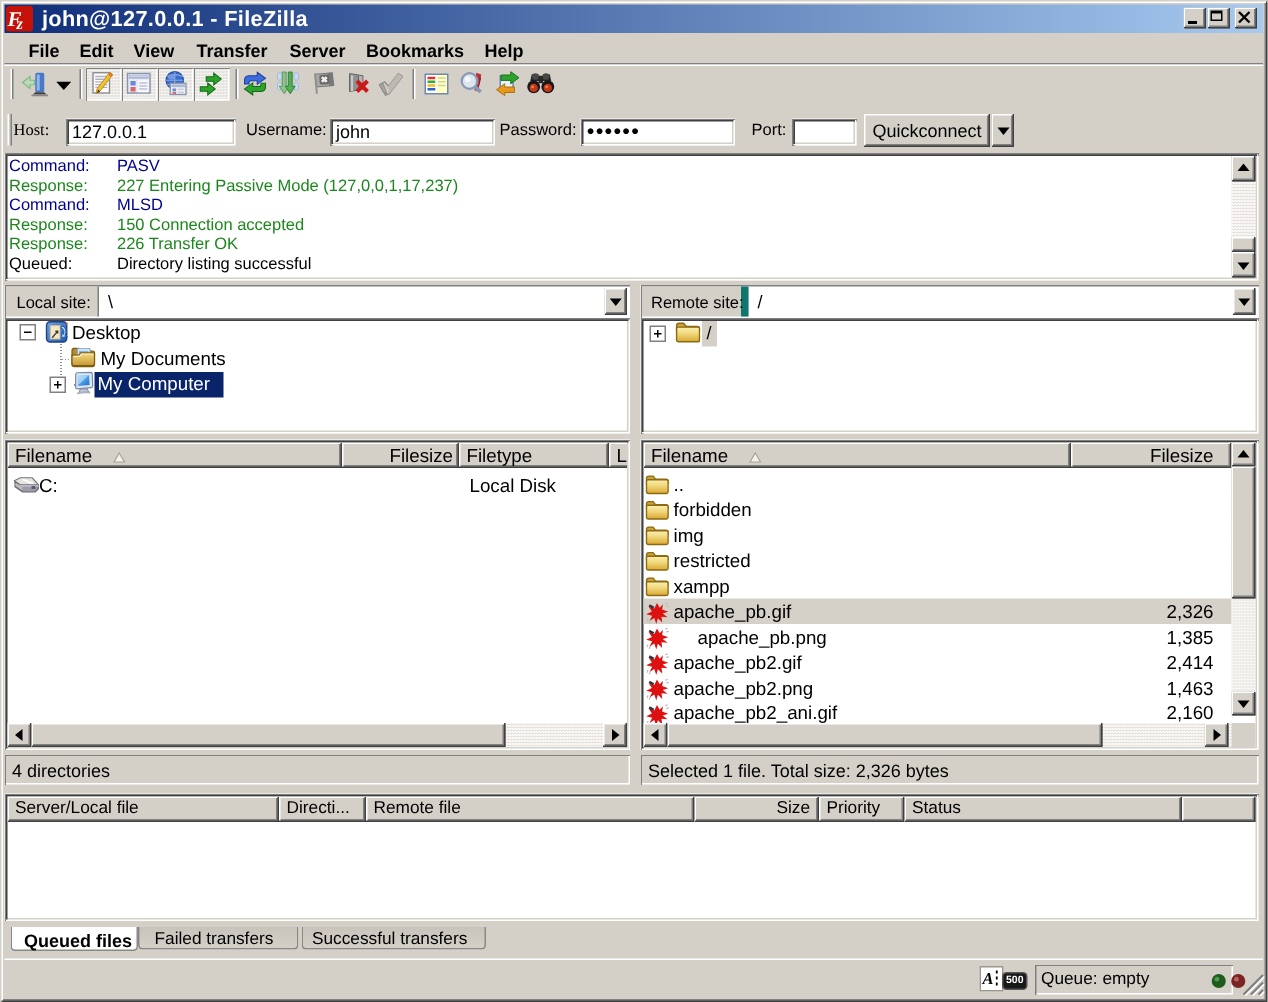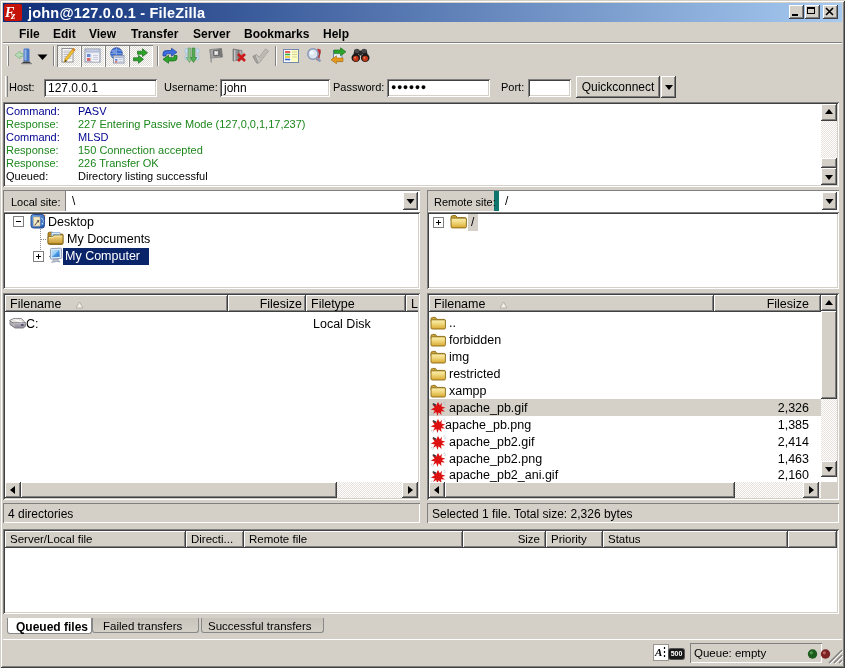--- a/index.html
+++ b/index.html
@@ -208,21 +208,21 @@
     <circle cx="14.2" cy="10.8" r="4.3" fill="#181818"></circle>
     <circle cx="4.8" cy="11.6" r="2.8" fill="#c03818"></circle>
     <circle cx="14.2" cy="11.6" r="2.8" fill="#c03818"></circle>
     <circle cx="4" cy="10.8" r="1" fill="#e87850"></circle>
     <circle cx="13.4" cy="10.8" r="1" fill="#e87850"></circle>
   </svg>
 </div>
 
 <div id="qc" class="abs" style="left:3px;top:72px;width:839px;height:29px;">
   <div class="abs" style="left:2px;top:4px;height:21px;width:3px;border-left:1px solid #ffffff;border-right:1px solid #808080;"></div>
-  <span class="lbl sm" style="left:6px;top:9px;">Host:</span>
+  <span class="lbl sm" style="left:6px;top:9px;font-family:Liberation Serif, serif;">Host:</span>
   <div class="sunken2 abs" style="left:41px;top:7px;width:113px;height:18px;">
     <span class="lbl" style="left:4px;top:2px;">127.0.0.1</span>
   </div>
   <span class="lbl sm" style="left:161px;top:9px;">Username:</span>
   <div class="sunken2 abs" style="left:217px;top:7px;width:110px;height:18px;">
     <span class="lbl" style="left:4px;top:2px;">john</span>
   </div>
   <span class="lbl sm" style="left:330px;top:9px;">Password:</span>
   <div class="sunken2 abs" style="left:384px;top:7px;width:103px;height:18px;">
     <span class="lbl" style="left:4px;top:3px;font-size:9px;letter-spacing:0.5px;">●●●●●●</span>
@@ -498,21 +498,21 @@
         <span style="position:absolute;left:20px;top:2px;">apache_pb.gif</span>
         <span style="position:absolute;right:12px;top:2px;">2,326</span>
       </div>
       <div style="position:absolute;left:0;top:102px;width:392px;height:17px;">
         <svg width="17" height="17" viewBox="0 0 17 17" style="position:absolute;left:1px;top:1px;">
           <path d="M8 2 L9.8 5.2 L12 2.8 L11.4 6.4 L15.5 7.8 L11.8 9 L15 11.5 L11 11.2 L11.5 15 L8.6 12.2 L7.5 16 L6.2 12 L3 14 L4.8 10.5 L0.8 9.5 L4.6 7.6 L2.4 4.4 L6.2 5.6 Z" fill="#dd1111"></path>
           <circle cx="8.2" cy="8.6" r="3" fill="#dd1111"></circle>
           <path d="M2.8 3.6 l3 1.6" stroke="#303438" stroke-width="1.6"></path>
           <path d="M13.5 2.5 l1.6 -0.6 m-1 2.4 l1.8 -0.4 M2 12.6 l-0.6 1.8 m2.2 -0.8 l-0.8 2" stroke="#b8bcc0" stroke-width="0.8" fill="none"></path>
         </svg>
-        <span style="position:absolute;left:16px;top:2px;">apache_pb.png</span>
+        <span style="position:absolute;left:36px;top:2px;">apache_pb.png</span>
         <span style="position:absolute;right:12px;top:2px;">1,385</span>
       </div>
       <div style="position:absolute;left:0;top:119px;width:392px;height:17px;">
         <svg width="17" height="17" viewBox="0 0 17 17" style="position:absolute;left:1px;top:1px;">
           <path d="M8 2 L9.8 5.2 L12 2.8 L11.4 6.4 L15.5 7.8 L11.8 9 L15 11.5 L11 11.2 L11.5 15 L8.6 12.2 L7.5 16 L6.2 12 L3 14 L4.8 10.5 L0.8 9.5 L4.6 7.6 L2.4 4.4 L6.2 5.6 Z" fill="#dd1111"></path>
           <circle cx="8.2" cy="8.6" r="3" fill="#dd1111"></circle>
           <path d="M2.8 3.6 l3 1.6" stroke="#303438" stroke-width="1.6"></path>
           <path d="M13.5 2.5 l1.6 -0.6 m-1 2.4 l1.8 -0.4 M2 12.6 l-0.6 1.8 m2.2 -0.8 l-0.8 2" stroke="#b8bcc0" stroke-width="0.8" fill="none"></path>
         </svg>
         <span style="position:absolute;left:20px;top:2px;">apache_pb2.gif</span>

